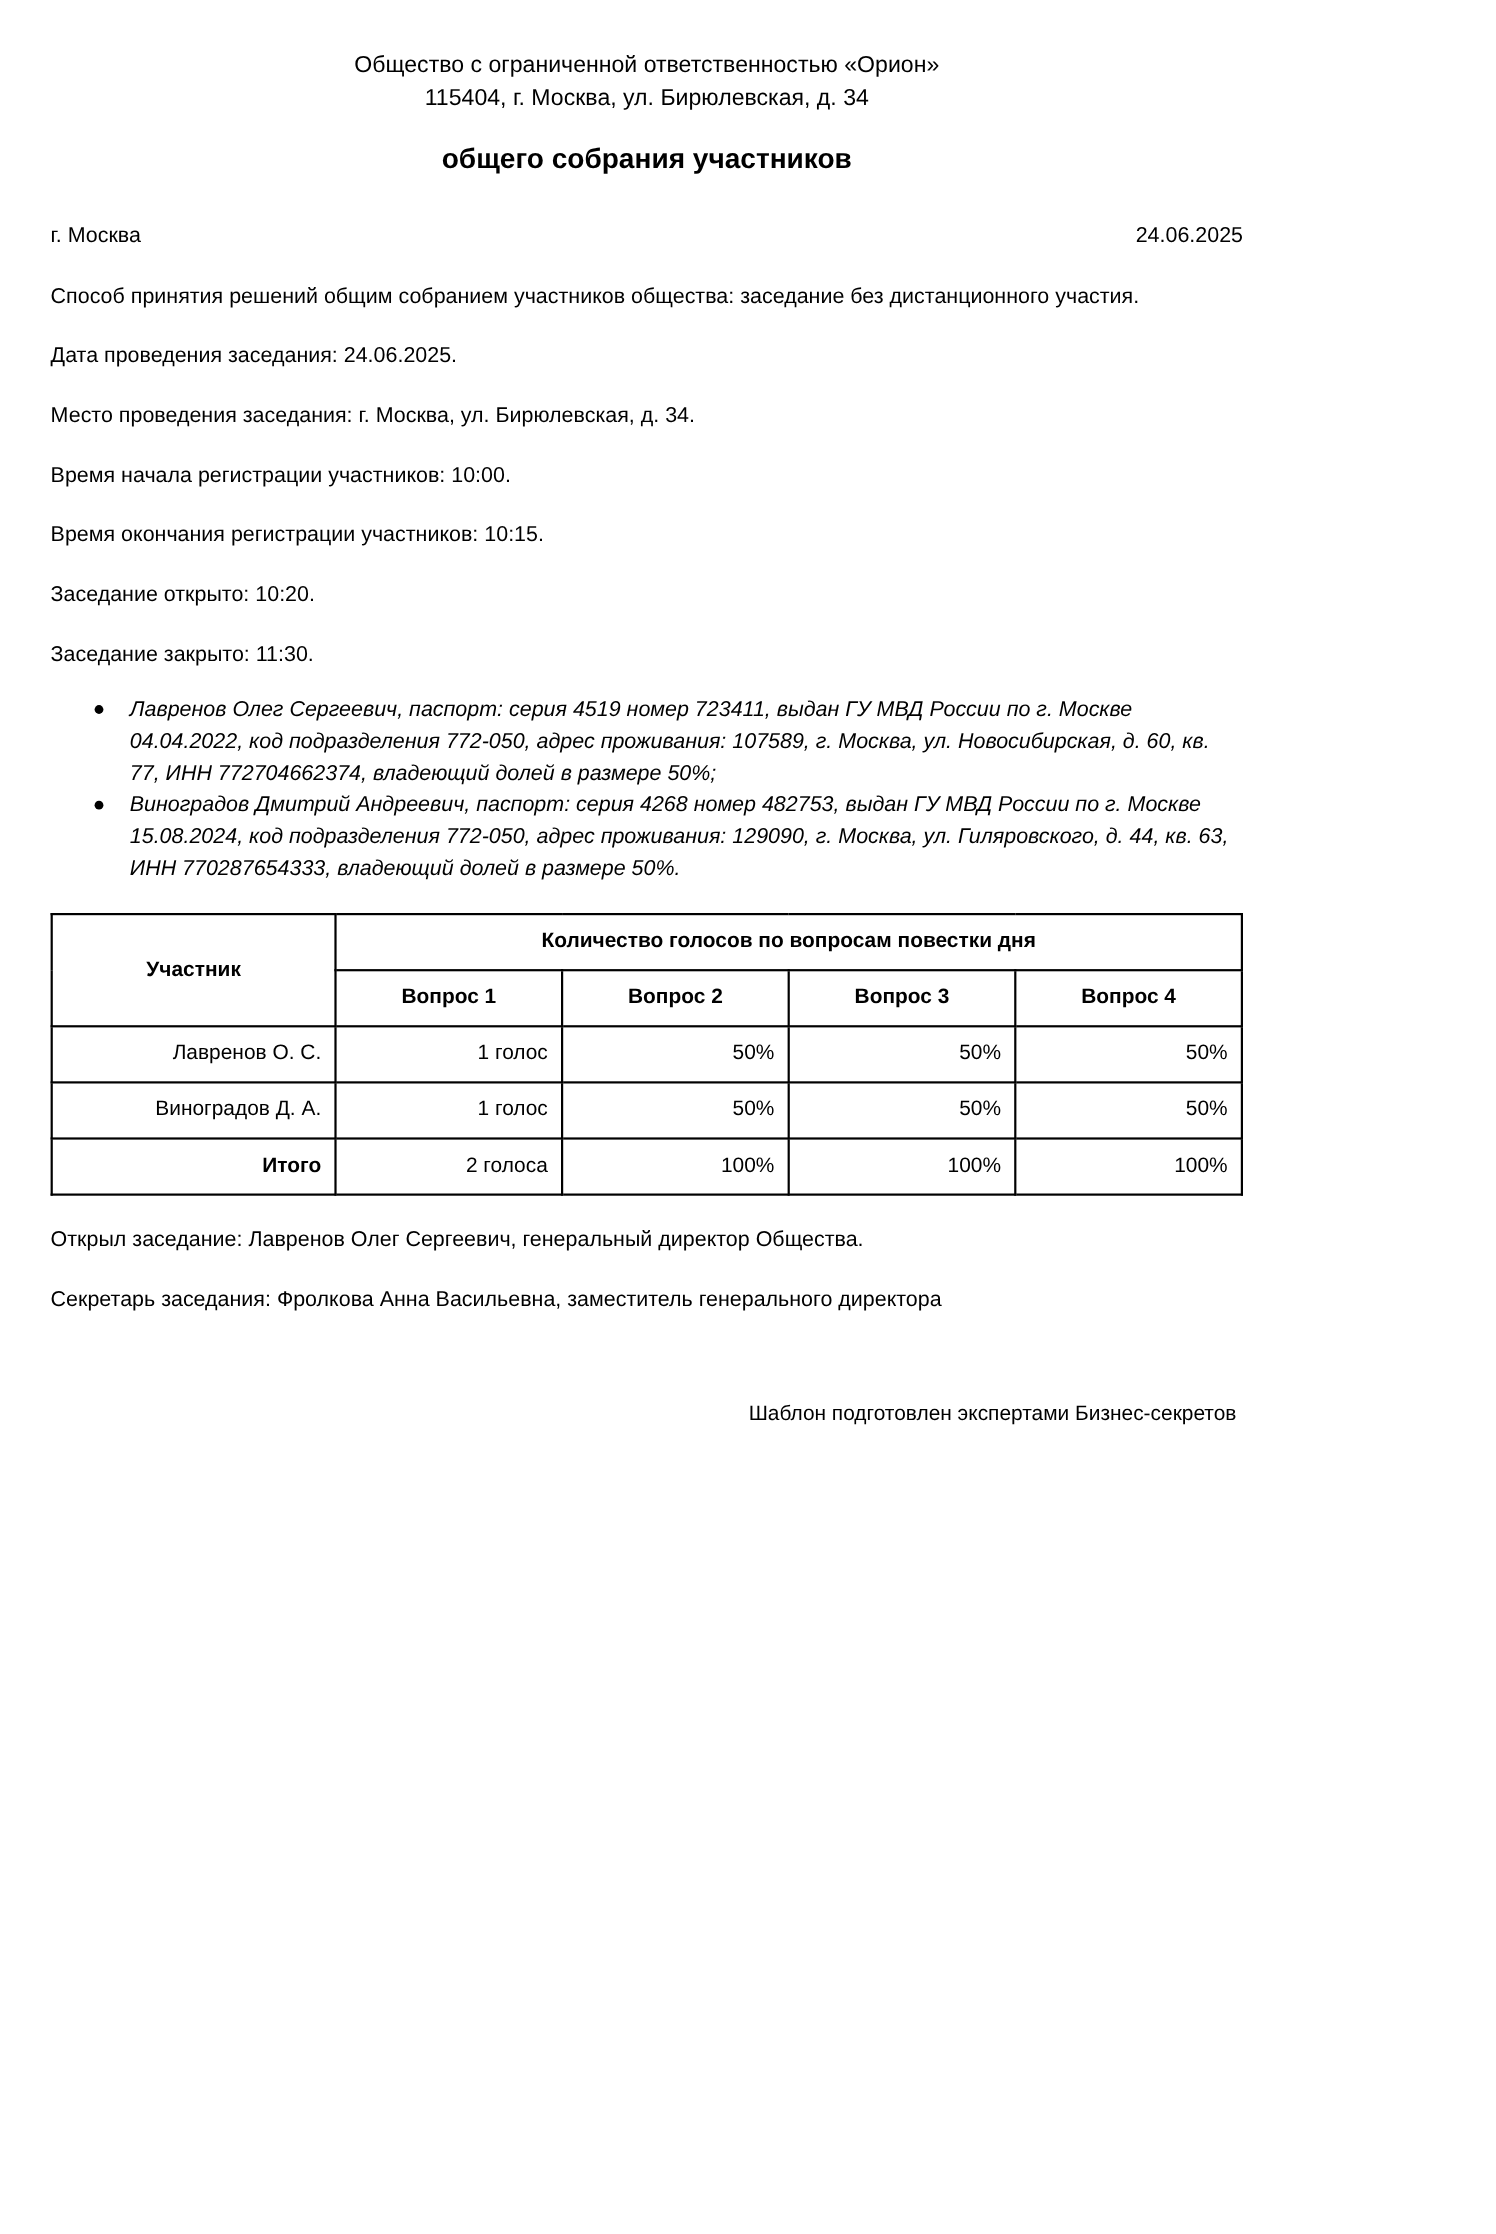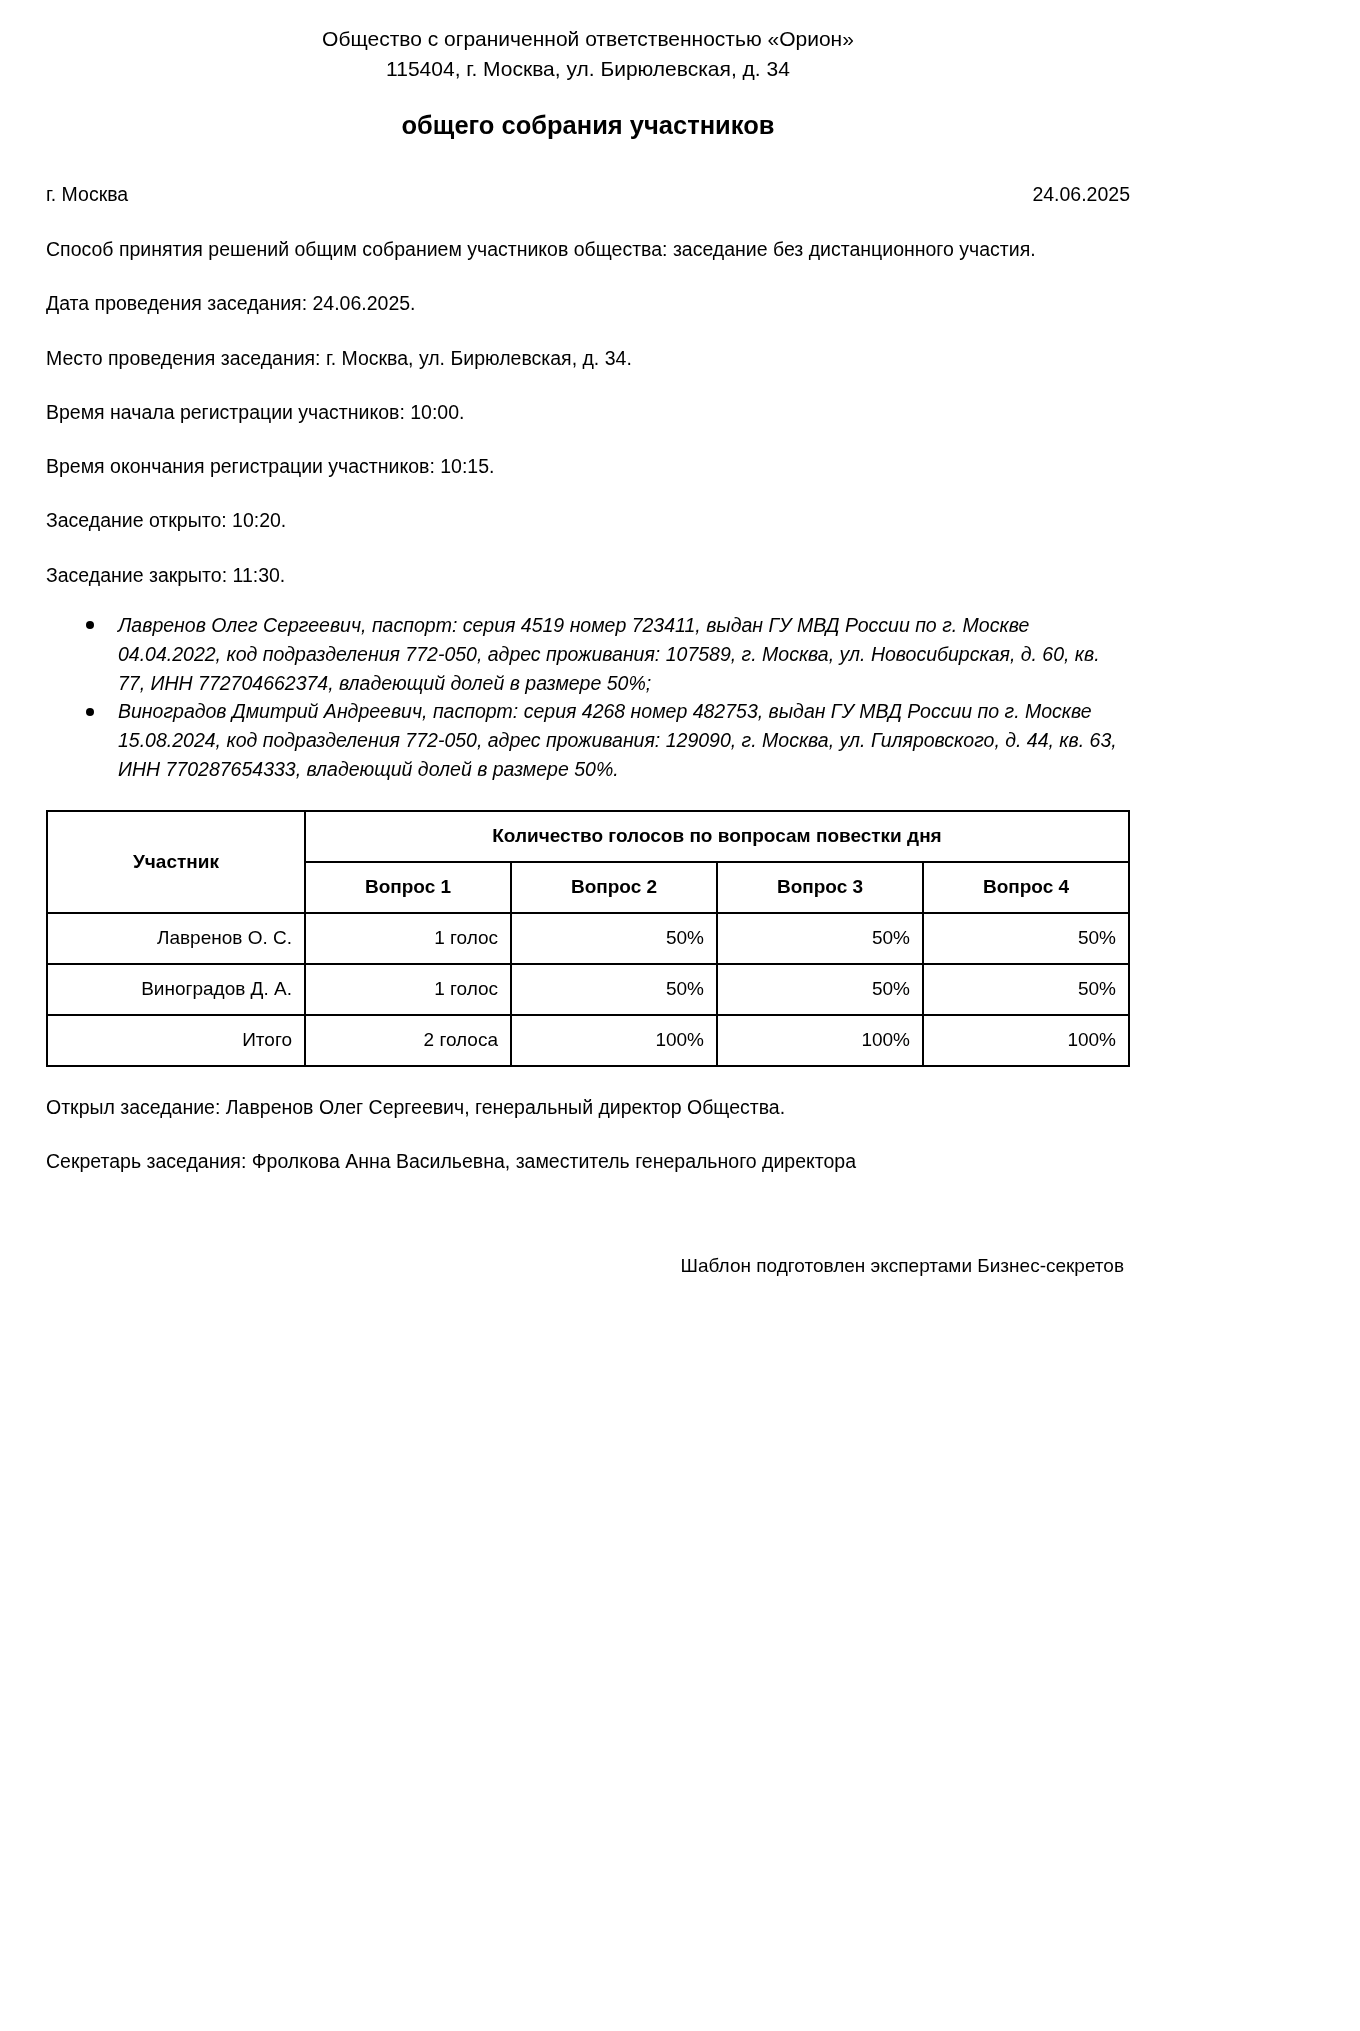--- a/index.html
+++ b/index.html
@@ -14,21 +14,21 @@
     min-height: 2031px;
     font-family: "Liberation Sans", "DejaVu Sans", sans-serif;
     color: #000000;
     font-size: 19.5px;
     line-height: 1.42;
     -webkit-font-smoothing: antialiased;
   }
   .page {
     width: 1176px;
     min-height: 2031px;
-    padding: 24px 46px 20px 46px;
+    padding: 44px 46px 20px 46px;
     position: relative;
   }
 
   
   .org-head {
     text-align: center;
     margin: 0;
   }
   .org-head .line {
     display: block;
@@ -108,21 +108,21 @@
   }
   table.votes th {
     text-align: center;
     font-weight: bold;
   }
   table.votes td {
     text-align: right;
     font-weight: normal;
   }
   table.votes td.total-label {
-    font-weight: normal;
+    font-weight: bold;
   }
   .col-участник { width: 258px; }
   .col-q { width: auto; }
 
   
   p.closing {
     margin: 26px 0 0 0;
     font-size: 19.5px;
     line-height: 1.45;
   }

